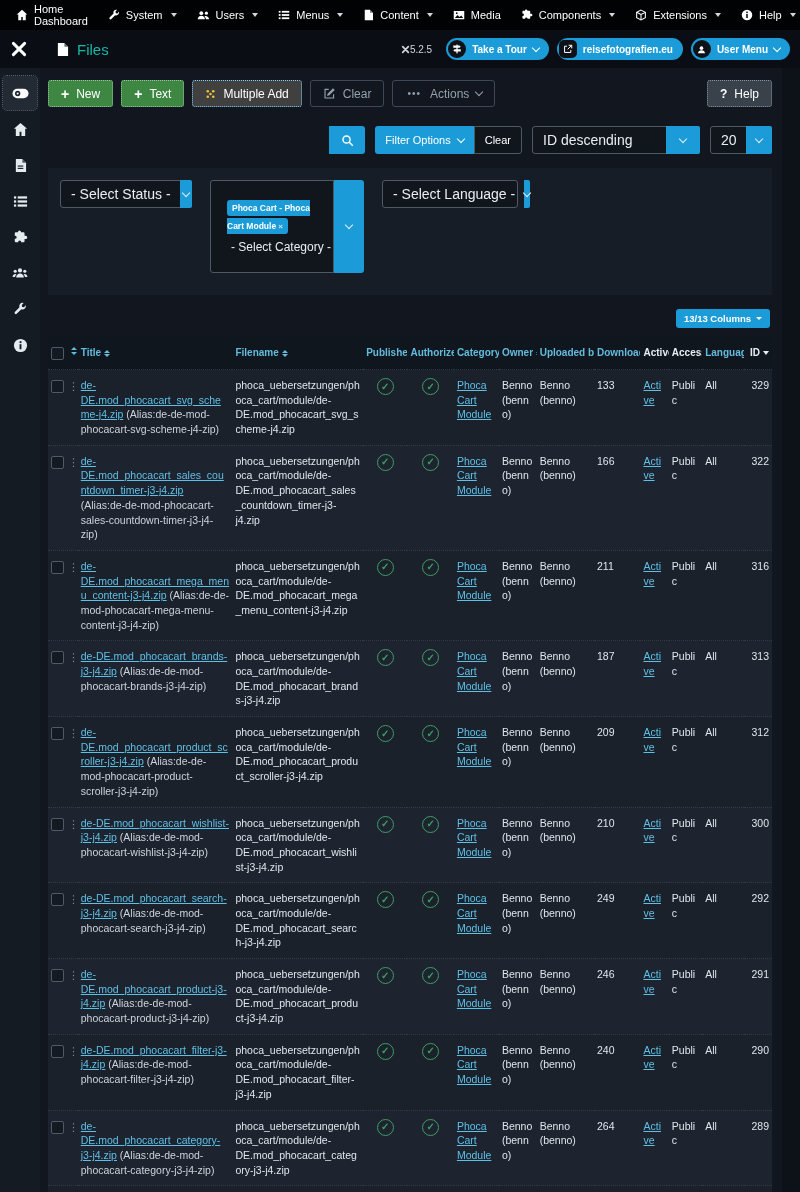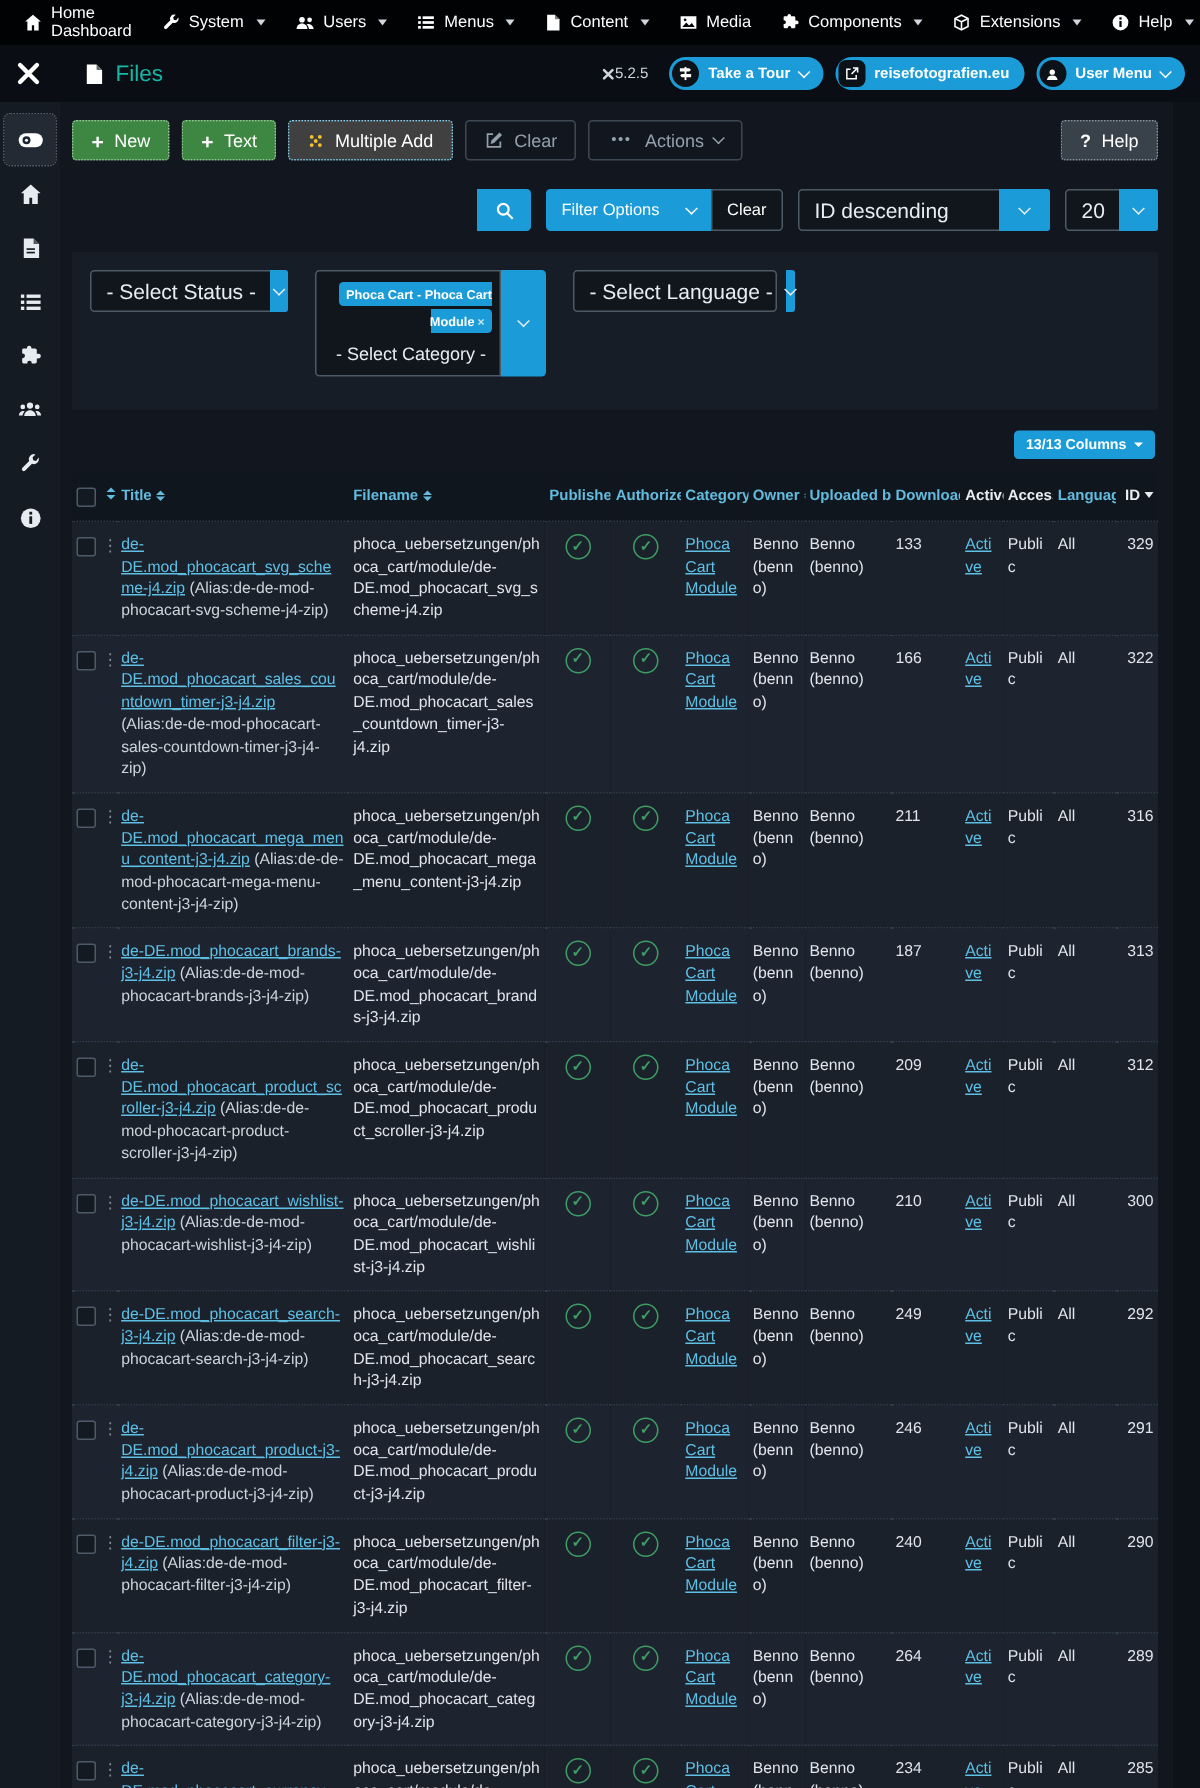--- a/index.html
+++ b/index.html
@@ -43,34 +43,34 @@
   .ellipsis { font-size:10px; letter-spacing:1px; border-radius:2px; padding:0 2px; }
   .qmark { font-size:12px; font-weight:bold; }
 
   
   .search-row { display:flex; align-items:center; margin-top:19px; gap:10px; justify-content:flex-end; }
   .search-box { display:flex; height:28px; }
   .search-input { width:152px; background:#11161d; border:1px solid #4d5a66; border-right:none; border-radius:3px 0 0 3px; color:#e8edf2; font-size:10px; padding:0 8px; font-family:inherit; }
   .search-input::placeholder { color:#9aa5b1; }
   .search-btn { width:36px; background:#1b9cd8; border:none; border-radius:0 3px 3px 0; display:flex; align-items:center; justify-content:center; cursor:pointer; }
   .filter-clear { display:flex; height:28px; }
-  .btn-filter { background:#1b9cd8; color:#fff; border:none; border-radius:3px 0 0 3px; font-size:11px; padding:0 10px; display:flex; align-items:center; gap:18px; cursor:pointer; font-family:inherit; }
+  .btn-filter { background:#1b9cd8; color:#fff; border:none; border-radius:3px 0 0 3px; font-size:11px; padding:0 10px; display:flex; align-items:center; gap:7px; cursor:pointer; font-family:inherit; }
   .btn-clear { background:#11161d; color:#fff; border:1px solid #4d5a66; border-radius:0 3px 3px 0; font-size:11px; padding:0 10px; cursor:pointer; font-family:inherit; }
   .sel { display:flex; height:28px; background:#11161d; border:1px solid #4d5a66; border-radius:3px; align-items:stretch; cursor:pointer; }
   .sel-label { display:flex; align-items:center; padding:0 10px; font-size:14px; color:#e8edf2; flex:1; white-space:nowrap; }
   .sel-chev { width:34px; background:#1b9cd8; display:flex; align-items:center; justify-content:center; border-radius:0 2px 2px 0; margin:-1px; }
   .sel-sort { width:168px; }
   .sel-limit { width:62px; }
 
   
   .filter-panel { background:#161d26; margin-top:14px; padding:12px 12px 22px; display:flex; gap:18px; align-items:flex-start; }
   .sel-status { width:132px; }
   .sel-language { width:136px; }
   .combo { display:flex; align-items:stretch; }
-  .combo-body { width:124px; background:#11161d; border:1px solid #4d5a66; border-radius:3px 0 0 3px; padding:5px;text-align:right; }
+  .combo-body { width:124px; background:#11161d; border:1px solid #4d5a66; border-radius:3px 0 0 3px; padding:16px; }
   .combo-tag { background:#1b9cd8; color:#fff; font-size:8.5px; font-weight:bold; line-height:1.3; border-radius:3px; padding:3px 5px; cursor:pointer; }
   .tag-x { opacity:.75; font-size:8px; margin-left:2px; }
   .combo-ph { font-size:12px; color:#e8edf2; padding:7px 4px 2px; white-space:nowrap; }
   .combo-chev { width:30px; background:#1b9cd8; border-radius:0 3px 3px 0; display:flex; align-items:center; justify-content:center; cursor:pointer; }
 
   
   .cols-row { display:flex; justify-content:flex-end; margin:14px 2px 8px 0; }
   .btn-cols { background:#1b9cd8; color:#fff; font-size:9.5px; font-weight:bold; height:19px; padding:0 8px; border:none; border-radius:3px; display:flex; align-items:center; gap:5px; cursor:pointer; font-family:inherit; }
   .caret-sm { width:0; height:0; border-left:3px solid transparent; border-right:3px solid transparent; border-top:3.5px solid #fff; }
 

